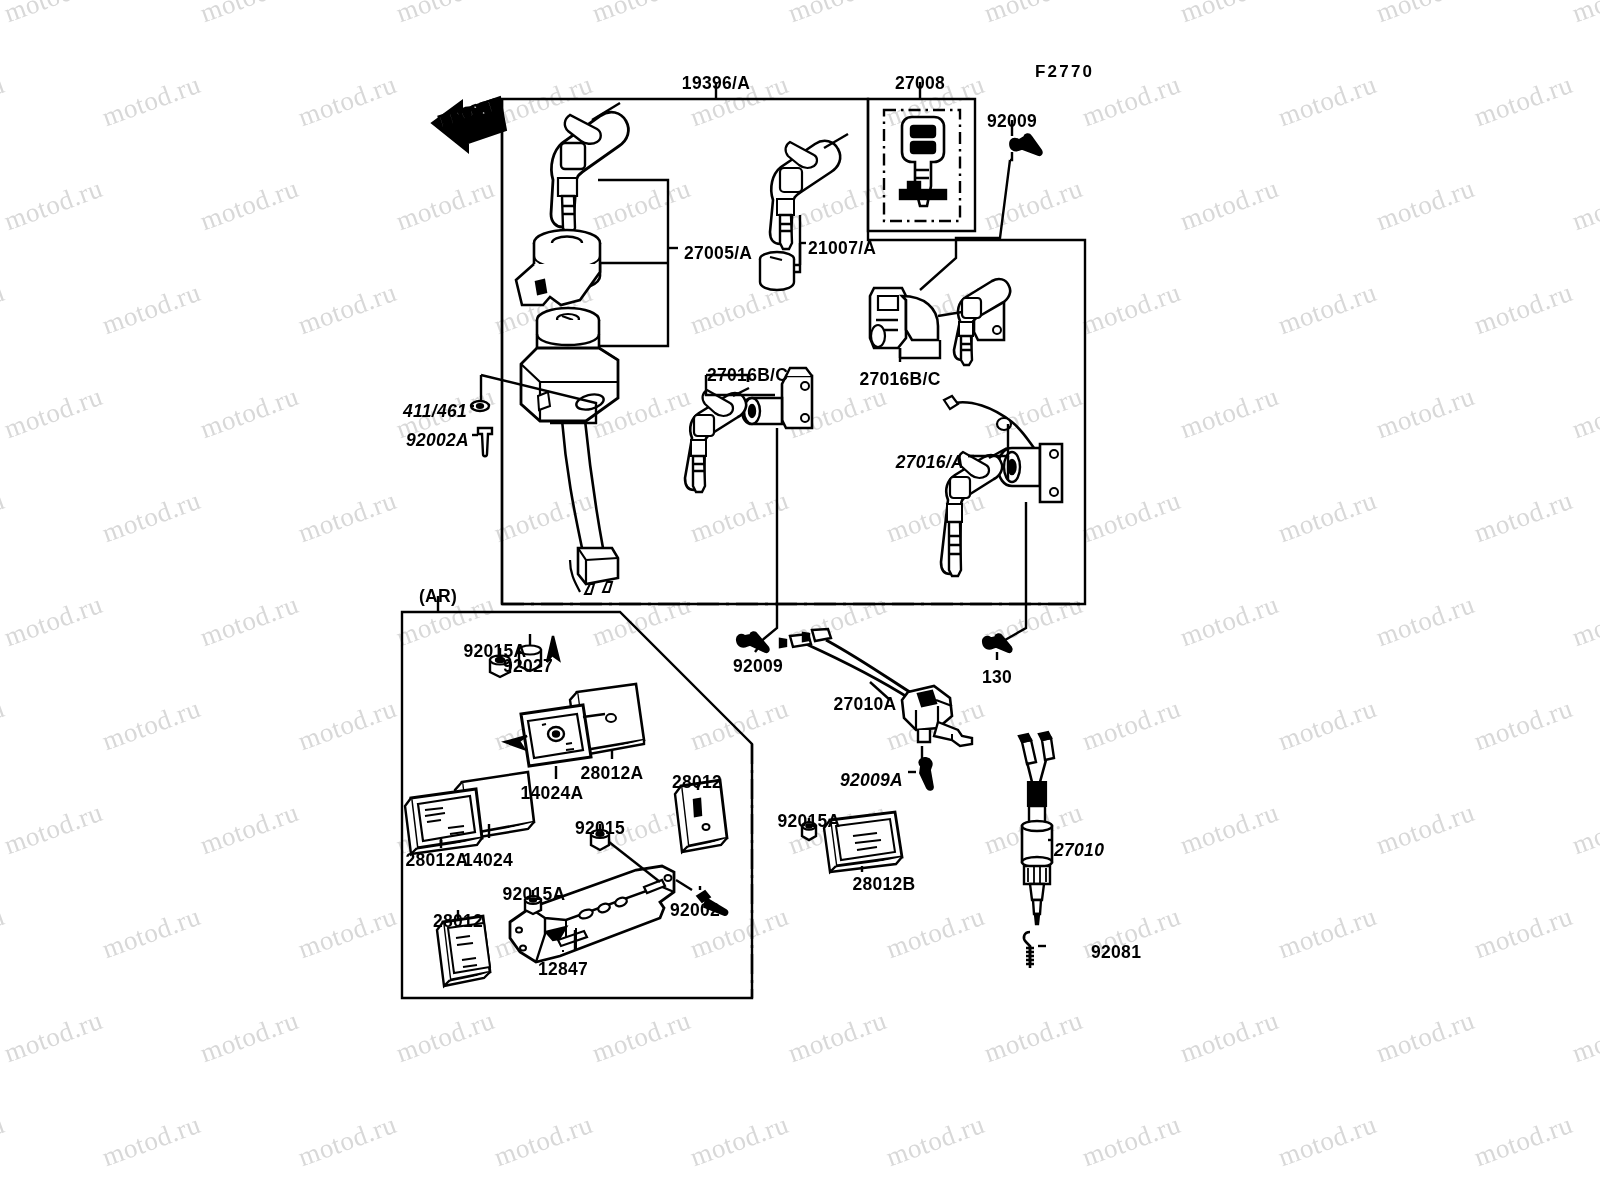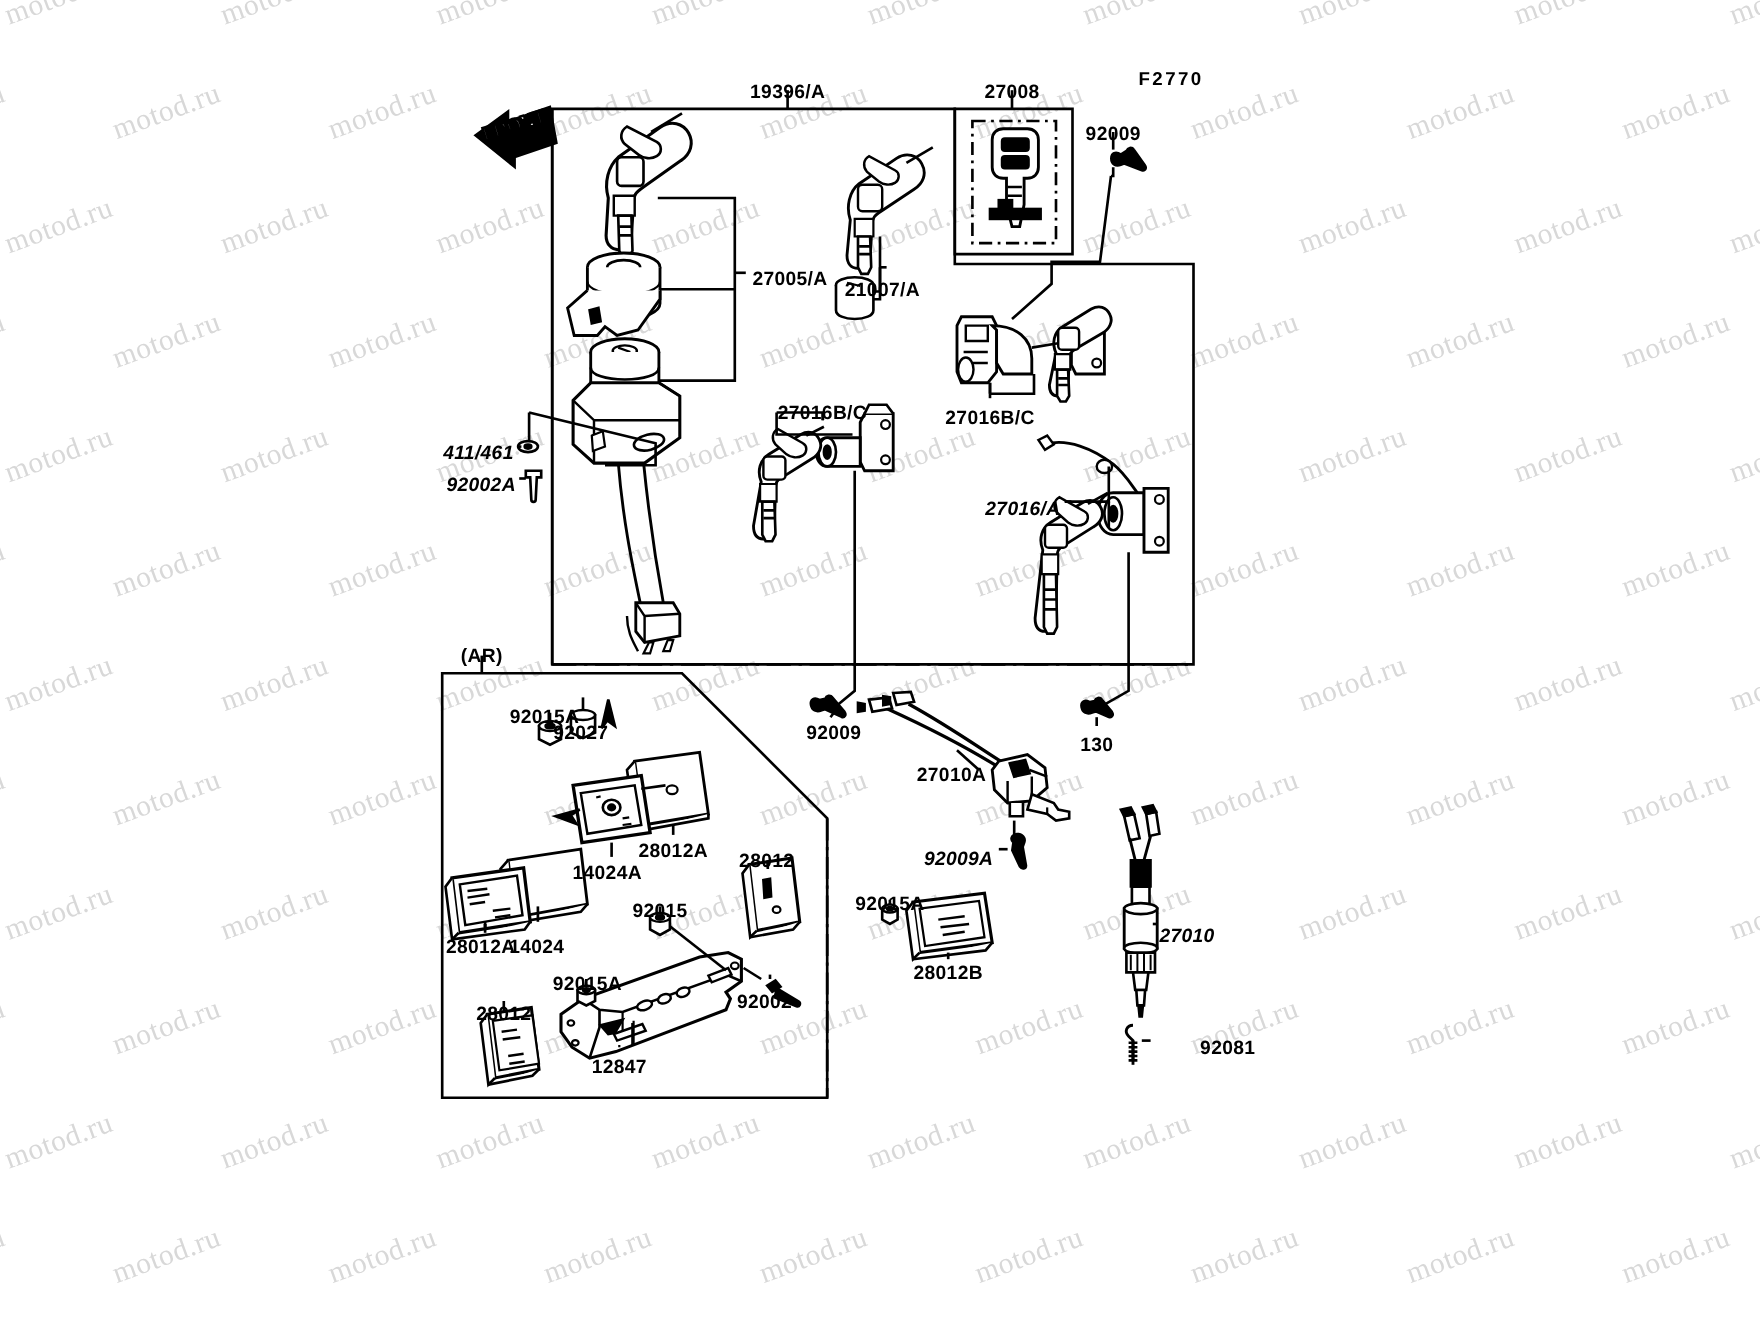--- a/index.html
+++ b/index.html
@@ -582,42 +582,42 @@
 
     </g>
   </svg>
 
   <div id="labels">
       <div class="lbl ctr" style="left: 716px; top: 73px;">19396/A</div>
       <div class="lbl ctr" style="left: 920px; top: 73px;">27008</div>
       <div class="lbl code" style="left: 1035px; top: 62px;">F2770</div>
       <div class="lbl ctr" style="left: 1012px; top: 111px;">92009</div>
       <div class="lbl" style="left: 684px; top: 243px;">27005/A</div>
-      <div class="lbl" style="left: 768px; top: 238px; margin-top: 15px;">21007/A</div>
+      <div class="lbl" style="left: 808px; top: 238px;">21007/A</div>
       <div class="lbl ctr" style="left: 900px; top: 369px;">27016B/C</div>
       <div class="lbl" style="left: 707px; top: 365px;">27016B/C</div>
       <div class="lbl rgt" style="left: 467px; top: 401px;">411/461</div>
       <div class="lbl rgt" style="left: 469px; top: 430px;">92002A</div>
       <div class="lbl rgt" style="left: 964px; top: 452px;">27016/A</div>
       <div class="lbl ctr" style="left: 438px; top: 586px;">(AR)</div>
       <div class="lbl ctr" style="left: 528px; top: 624px; margin-top: 32px;">92027</div>
       <div class="lbl ctr" style="left: 495px; top: 641px;">92015A</div>
       <div class="lbl ctr" style="left: 758px; top: 656px;">92009</div>
       <div class="lbl ctr" style="left: 997px; top: 667px;">130</div>
       <div class="lbl ctr" style="left: 865px; top: 694px;">27010A</div>
       <div class="lbl ctr" style="left: 612px; top: 763px;">28012A</div>
       <div class="lbl ctr" style="left: 697px; top: 772px;">28012</div>
       <div class="lbl ctr" style="left: 552px; top: 783px;">14024A</div>
       <div class="lbl rgt" style="left: 903px; top: 770px;">92009A</div>
       <div class="lbl ctr" style="left: 809px; top: 811px;">92015A</div>
       <div class="lbl ctr" style="left: 600px; top: 818px;">92015</div>
       <div class="lbl" style="left: 1054px; top: 840px; font-style: italic;">27010</div>
       <div class="lbl ctr" style="left: 437px; top: 850px;">28012A</div>
       <div class="lbl ctr" style="left: 488px; top: 850px;">14024</div>
-      <div class="lbl ctr" style="left: 862px; top: 874px;">28012B</div>
+      <div class="lbl ctr" style="left: 884px; top: 874px;">28012B</div>
       <div class="lbl ctr" style="left: 534px; top: 884px;">92015A</div>
       <div class="lbl ctr" style="left: 695px; top: 900px;">92002</div>
       <div class="lbl ctr" style="left: 458px; top: 911px;">28012</div>
       <div class="lbl ctr" style="left: 563px; top: 959px;">12847</div>
       <div class="lbl" style="left: 1055px; top: 942px; margin-left: 36px;">92081</div>
     </div>
 
 </div>
 
 </body></html>

